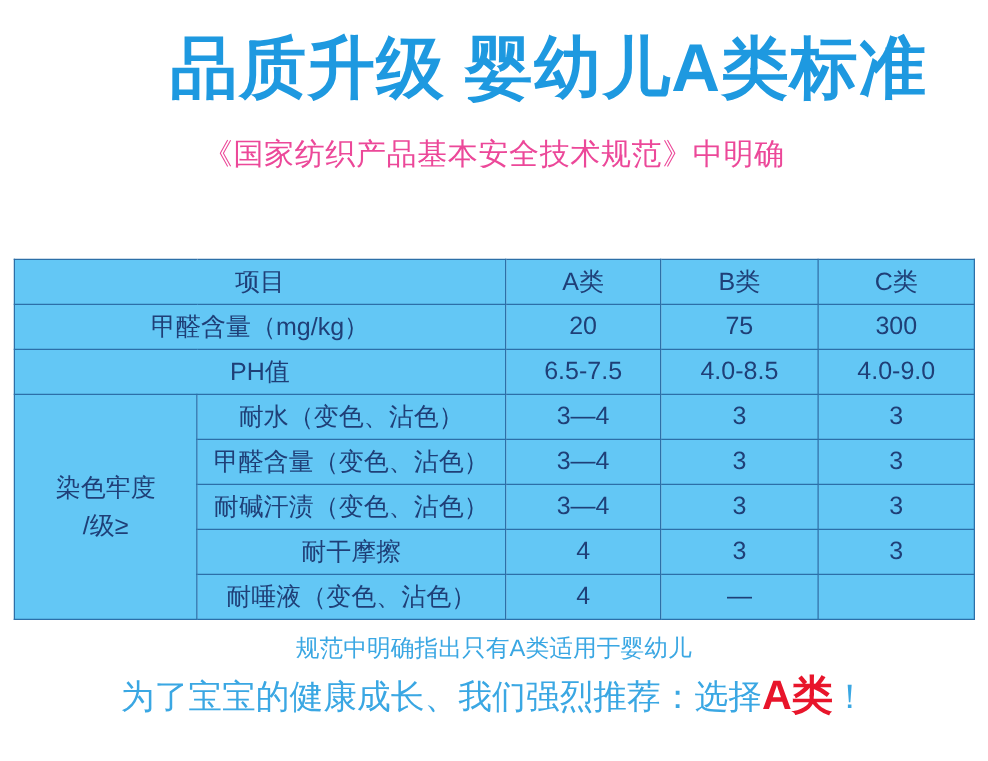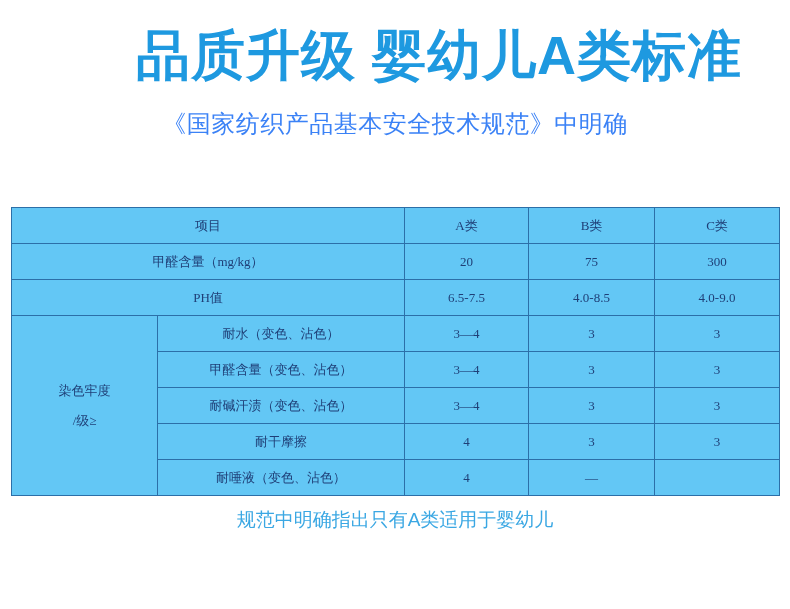--- a/index.html
+++ b/index.html
@@ -37,21 +37,21 @@
     padding-left: 44px;
   }
 
   
   .subtitle {
     position: absolute;
     top: 108px;
     left: 0;
     width: 790px;
     text-align: center;
-    color: #3b82f6;
+    color: #ec4899;
     font-size: 24px;
     line-height: 31px;
     letter-spacing: 0.5px;
   }
   .subtitle div { white-space: nowrap; }
 
   
   .tablewrap {
     position: absolute;
     left: 11px;
@@ -61,26 +61,25 @@
   table.spec {
     border-collapse: collapse;
     table-layout: fixed;
     width: 768px;
   }
   table.spec td {
     border: 1px solid #2c6fa8;
     height: 35px;
     text-align: center;
     vertical-align: middle;
-    font-size: 13px;
+    font-size: 20px;
     padding: 0 1px;
     background: #63c7f5;
     color: #1f3f77;
     white-space: nowrap;
-    font-family: Liberation Serif, serif;
   }
   td.cat-a {
     background: #fff000;
     color: #8a7a12;
     border-color: #7fbf4f;
   }
   td.cat-b {
     background: #fa8fb3;
     color: #b0256a;
     border-color: #3f74ad;
@@ -204,15 +203,16 @@
           <td class="cat-a">4</td>
           <td class="cat-b">—</td>
           <td class="cat-c"></td>
         </tr>
       </tbody>
     </table>
   </div>
 
   <div class="footer">
     <div class="f1">规范中明确指出只有A类适用于婴幼儿</div>
+    <div class="f2"><span>为了宝宝的健康成长、我们强烈推荐：选择</span><span class="hl">A类</span><span>！</span></div>
   </div>
 
 </div>
 
 </body></html>

